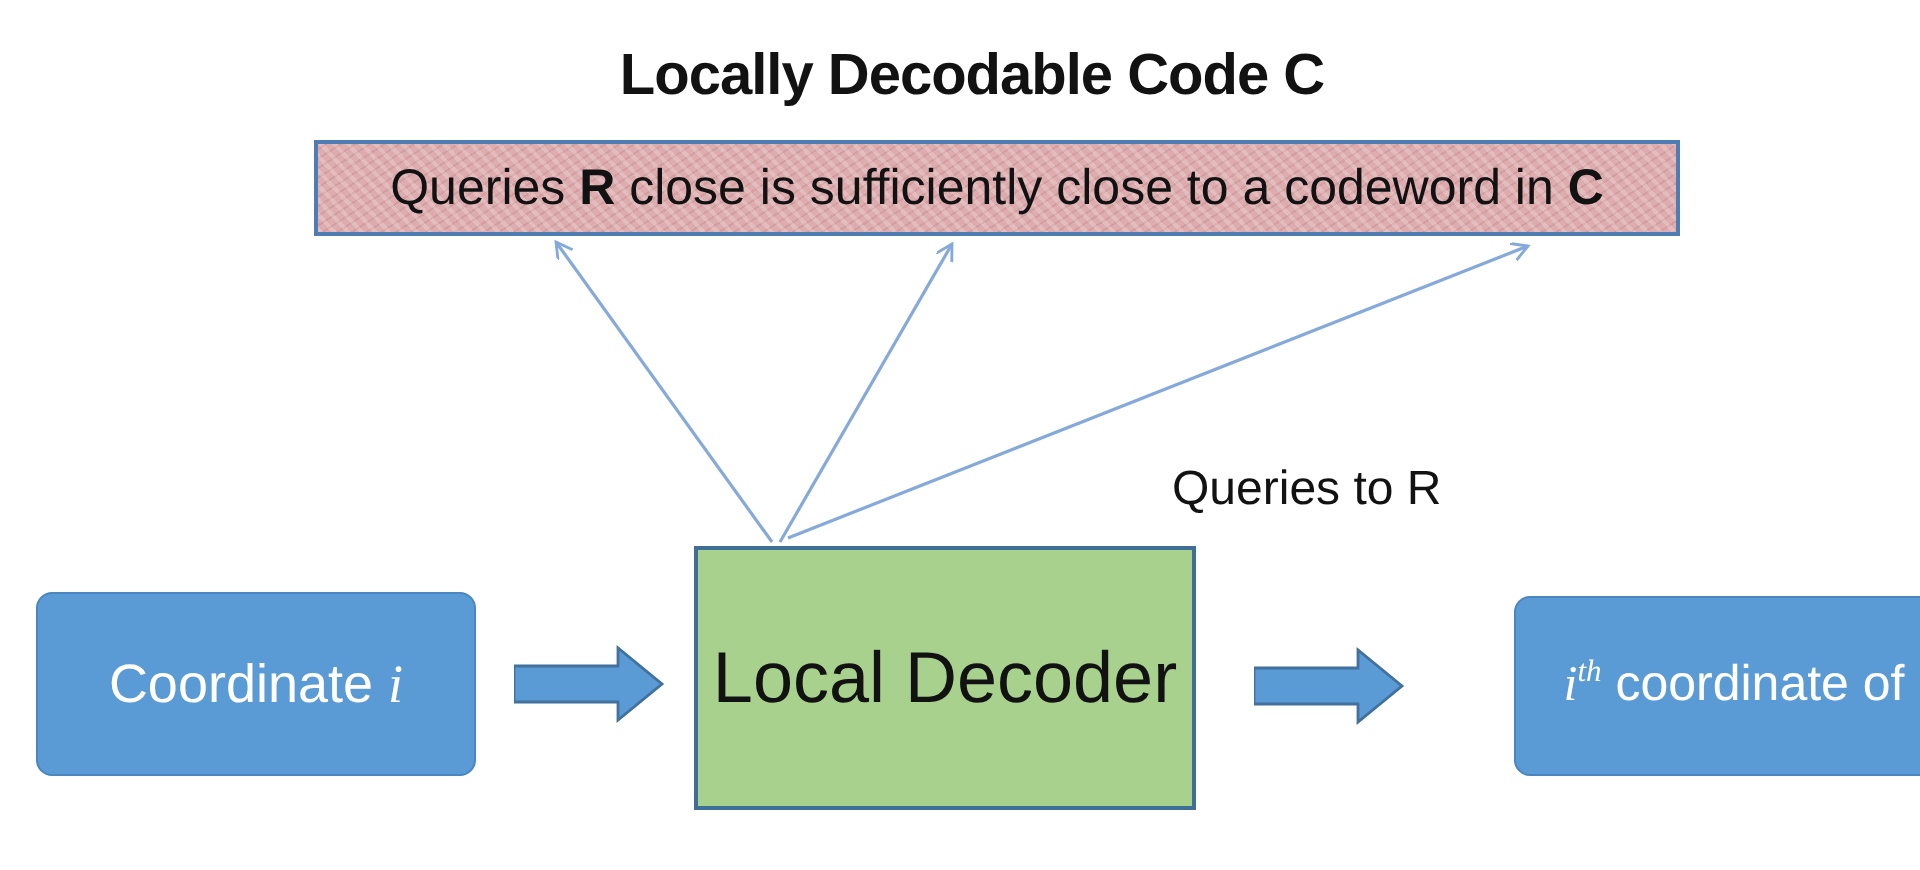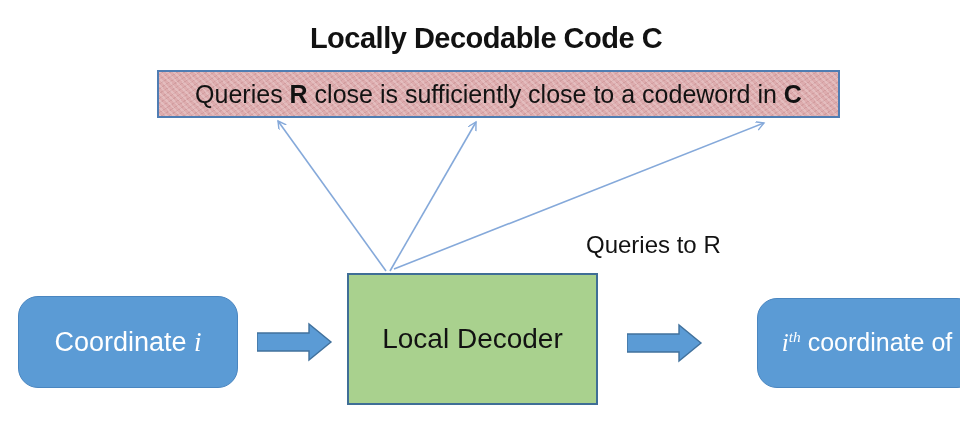--- a/index.html
+++ b/index.html
@@ -32,27 +32,27 @@
   .queries-label{
     position:absolute;left:586px;top:191px;
     font-size:24px;color:#121212;white-space:nowrap;margin-top:40px;
   }
   .green-box{
     position:absolute;left:347px;top:273px;width:251px;height:132px;
     box-sizing:border-box;
     background:#a9d18e;
     border:2px solid #3f6e96;
     display:flex;align-items:center;justify-content:center;
-    font-size:28px;color:#121212;
+    font-size:36px;color:#121212;
   }
   .blue-box{
     position:absolute;
     background:#5b9bd5;
     border:1px solid #4a86c0;
-    border-radius:20px;
+    border-radius:8px;
     box-sizing:border-box;
     display:flex;align-items:center;justify-content:center;
     color:#ffffff;text-align:center;
   }
   .blue-box.input{left:18px;top:296px;width:220px;height:92px;font-size:27px;}
   .blue-box.output{left:730px;top:298px;width:220px;height:90px;font-size:25px;line-height:1.22;margin-left:27px;}
   .mi{
     font-family:"Liberation Serif", serif;
     font-style:italic;
   }

